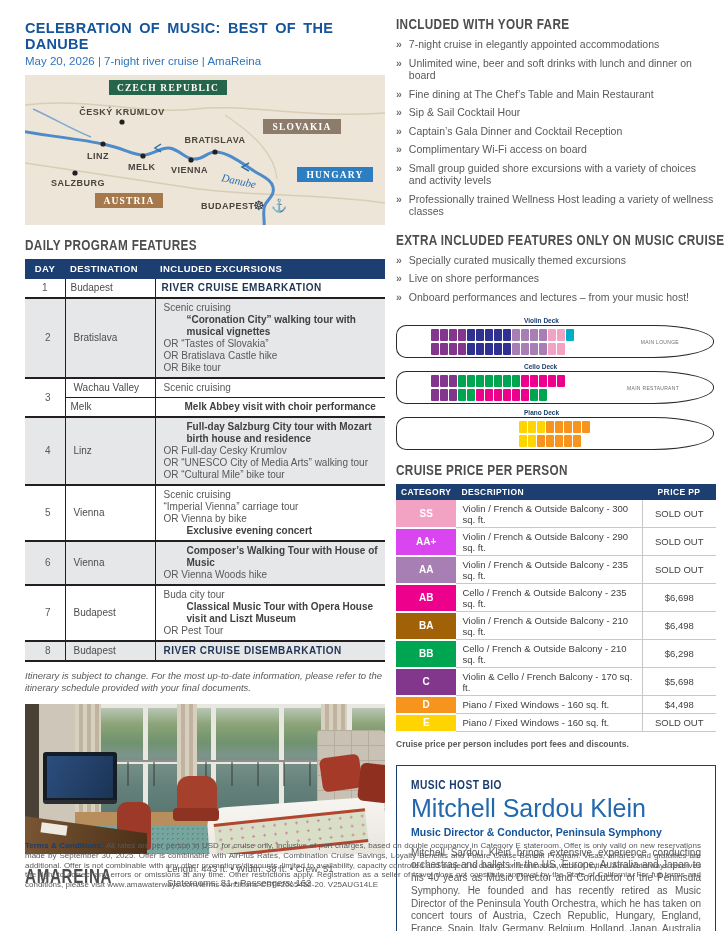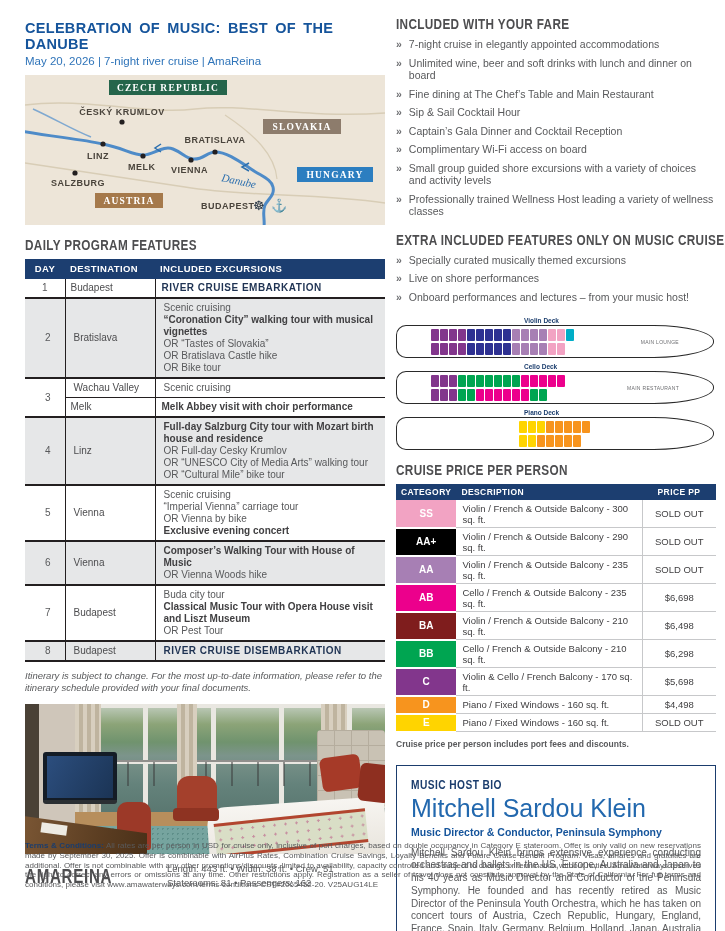--- a/index.html
+++ b/index.html
@@ -36,21 +36,21 @@
   table.program th.day-h { width:40px; text-align:center; }
   table.program th.dest-h { width:90px; }
   table.program td { vertical-align:middle; padding:3px 5px; }
   table.program td.day { text-align:center; padding:3px 2px; }
   table.program td.dest { border-left:1px solid #231F20; color:#4D4D4F; }
   table.program td.exc  { border-left:1px solid #231F20; padding:3px 6px; }
   table.program tr.shade { background:#E6E7E8; }
   table.program tr.gs td { border-top:2px solid #231F20;padding-left:8px; }
   table.program tr.sub td { border-top:1px solid #231F20; }
   table.program tbody tr:last-child td { border-bottom:2px solid #231F20; }
-  .exc .b { font-weight:bold; color:#414042; }
+  .exc .b { font-weight:bold; color:#414042;margin-left:23px; }
   .exc .embark { font-weight:bold; color:#1F3353; letter-spacing:.5px; }
 
   .note-italic { font-style:italic; font-size:9.5px; line-height:12px; color:#58595B; margin-top:8px; }
 
   
   .photo { position:relative; width:360px; height:150px; overflow:hidden; background:#CFC6BA; margin-top:10px; }
   .photo div { position:absolute; }
   .ph-window { left:50px; top:0; width:310px; height:112px;
     background:
       repeating-linear-gradient(0deg, rgba(233,231,225,0) 0 52px, #E9E7E1 52px 56px),
@@ -471,36 +471,36 @@
             <th class="pp-h">PRICE PP</th>
           </tr>
         </thead>
         <tbody id="price-body">
             <tr>
               <td class="cat" style="background: rgb(242, 163, 195);">SS</td>
               <td class="desc">Violin / French &amp; Outside Balcony - 300 sq. ft.</td>
               <td class="pp">SOLD OUT</td>
             </tr>
             <tr>
-              <td class="cat" style="background: #000000;">AA+</td>
+              <td class="cat" style="background: #d946ef;">AA+</td>
               <td class="desc">Violin / French &amp; Outside Balcony - 290 sq. ft.</td>
               <td class="pp">SOLD OUT</td>
             </tr>
             <tr>
               <td class="cat" style="background: rgb(167, 127, 180);">AA</td>
               <td class="desc">Violin / French &amp; Outside Balcony - 235 sq. ft.</td>
               <td class="pp">SOLD OUT</td>
             </tr>
             <tr>
               <td class="cat" style="background: rgb(236, 0, 140);">AB</td>
               <td class="desc">Cello / French &amp; Outside Balcony - 235 sq. ft.</td>
               <td class="pp">$6,698</td>
             </tr>
             <tr>
-              <td class="cat" style="background: #7f1d1d;">BA</td>
+              <td class="cat" style="background: #a16207;">BA</td>
               <td class="desc">Violin / French &amp; Outside Balcony - 210 sq. ft.</td>
               <td class="pp">$6,498</td>
             </tr>
             <tr>
               <td class="cat" style="background: rgb(0, 165, 81); margin-left: 16px;">BB</td>
               <td class="desc">Cello / French &amp; Outside Balcony - 210 sq. ft.</td>
               <td class="pp">$6,298</td>
             </tr>
             <tr>
               <td class="cat" style="background: rgb(130, 54, 140);">C</td>

